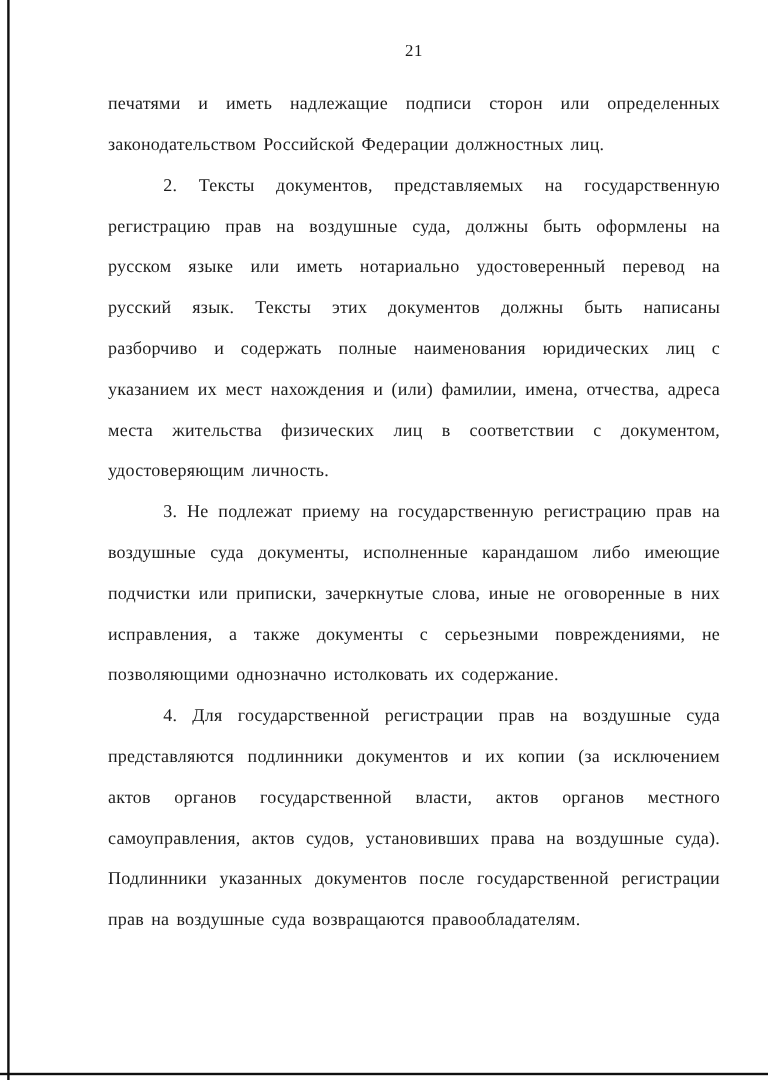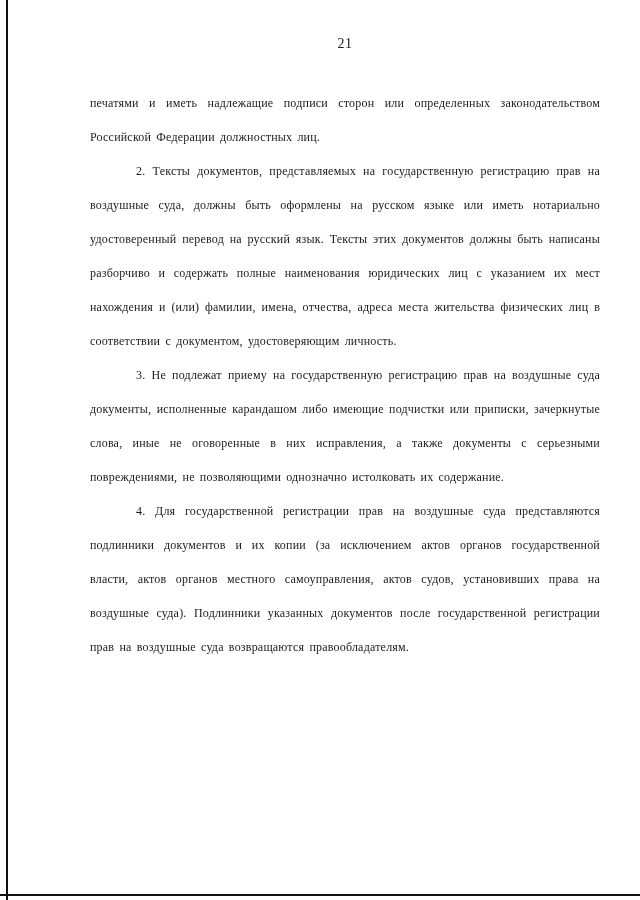--- a/index.html
+++ b/index.html
@@ -36,26 +36,26 @@
   }
   .content {
     position: absolute;
     top: 36px;
     left: 90px;
     right: 40px;
   }
   .page-number {
     text-align: center;
     font-size: 14px;
-    margin-bottom: 34px;
+    margin-bottom: 18px;
     letter-spacing: 0.5px;
   }
   .body-text p {
     margin: 0;
-    font-size: 12px;
+    font-size: 15px;
     line-height: 34px;
     text-align: justify;
     text-indent: 46px;
     word-spacing: 2px;
     letter-spacing: 0.2px;
   }
   .body-text p.no-indent {
     text-indent: 0;
   }
 </style>

